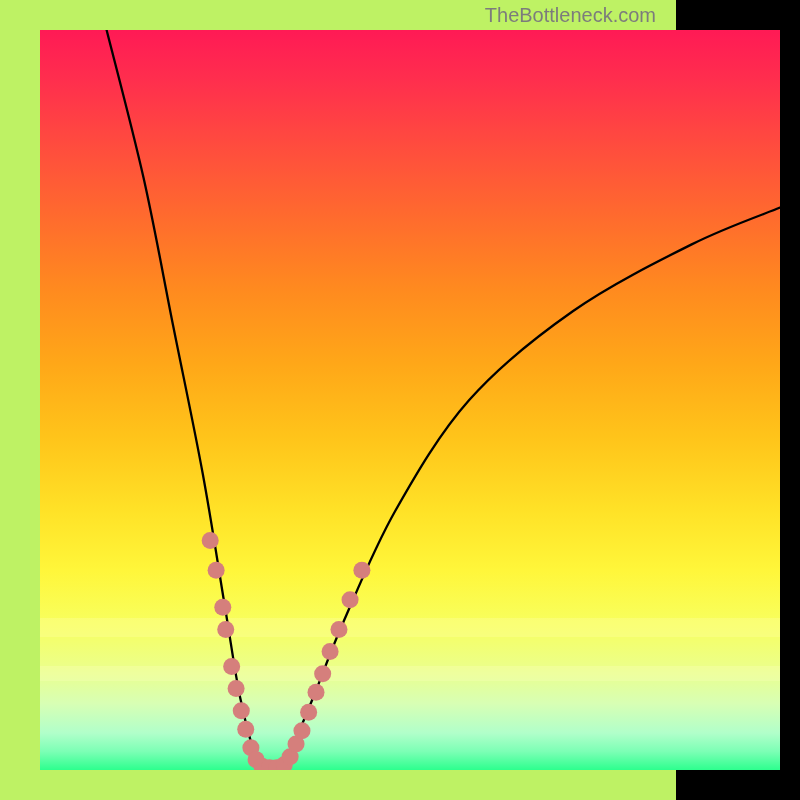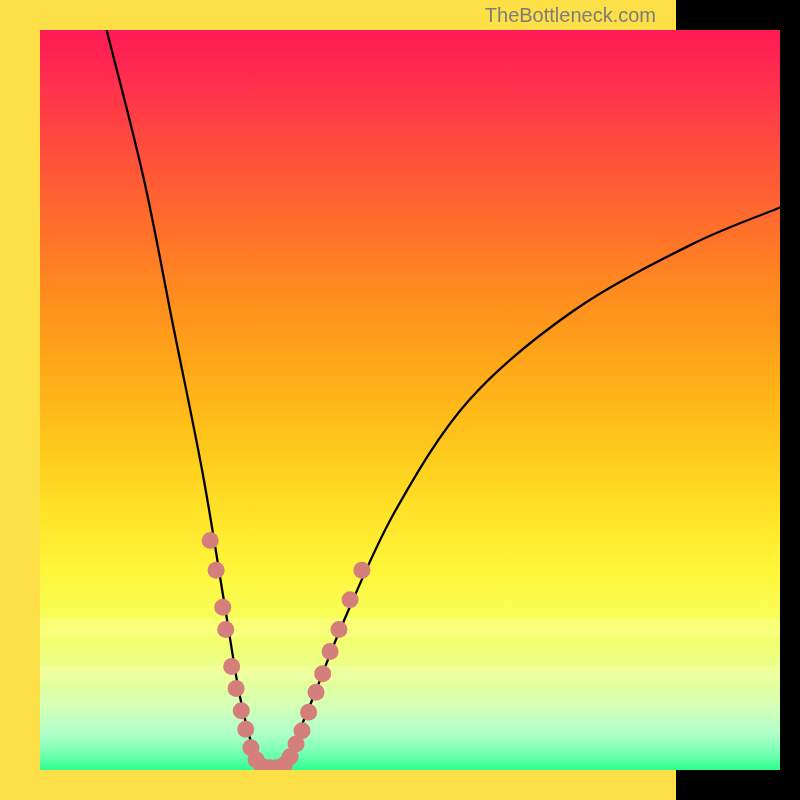--- a/index.html
+++ b/index.html
@@ -10,21 +10,21 @@
     background: #000;
     overflow: hidden;
     font-family: Arial, Helvetica, sans-serif;
   }
   .frame {
     position: absolute;
     left: 0;
     top: 0;
     width: 676px;
     height: 800px;
-    background: #fde047;
+    background: #bef264;
   }
   .plot-area {
     position: absolute;
     left: 40px;
     top: 30px;
     width: 740px;
     height: 740px;
     overflow: hidden;
   }
   .gradient-bg {

